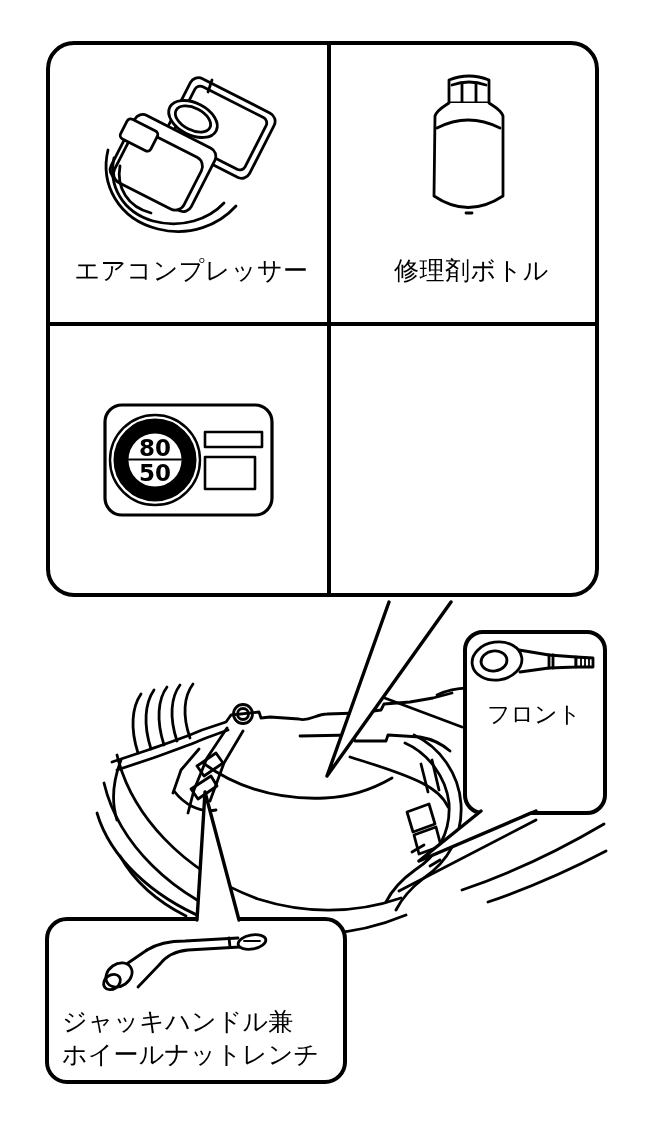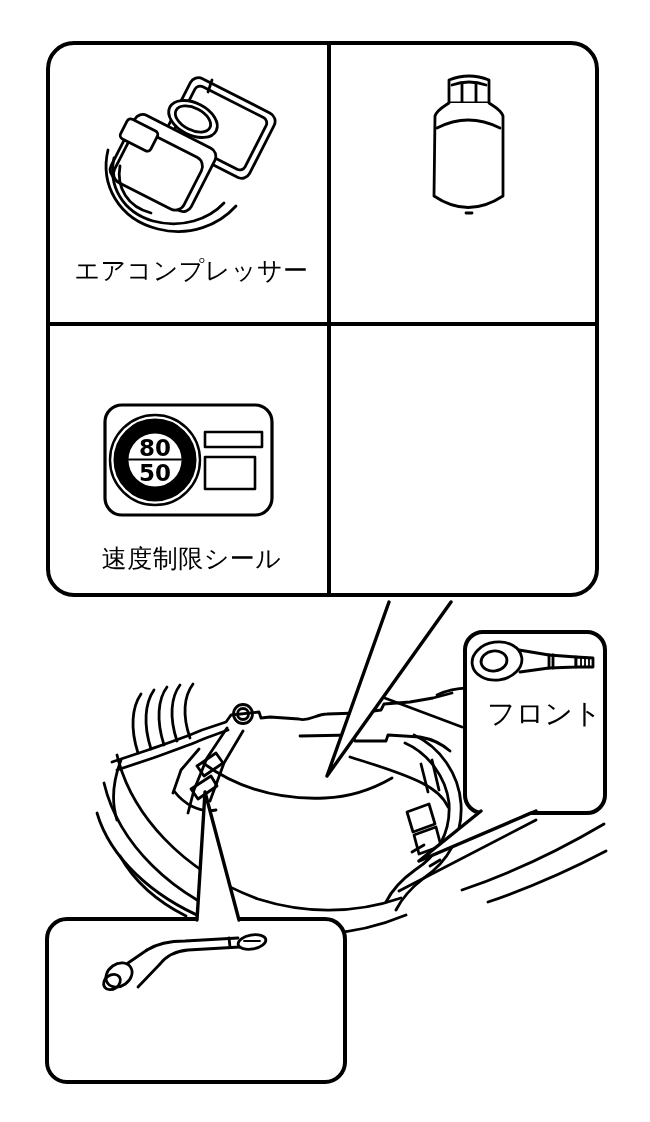--- a/index.html
+++ b/index.html
@@ -40,21 +40,21 @@
   .callout-box {
     position:absolute; background:#fff;
     border:4px solid #000; z-index:20;
   }
   .box-towhook {
     left:463px; top:630px; width:144px; height:185px;
     border-radius:20px;
   }
   .towhook-text {
     position:absolute; left:487px; top:698px;
-    font-size:28px; line-height:32px; z-index:35;
+    font-size:23px; line-height:32px; z-index:35;
   }
   .box-wrench {
     left:45px; top:917px; width:302px; height:167px;
     border-radius:22px;
   }
   .wrench-text {
     position:absolute; left:62px; top:1005px;
     font-size:25px; line-height:33px; letter-spacing:0.2px; z-index:35;
   }
 
@@ -127,28 +127,32 @@
         <path d="M430,866 L440,860"></path>
       </g>
     </g>
   </svg>
 
   <div class="grid-box">
     <div class="grid-divider-v"></div>
     <div class="grid-divider-h"></div>
   </div>
   <div class="cell-label lbl-tl">エアコンプレッサー</div>
-  <div class="cell-label lbl-bl">速度制限シール</div>
+  <div class="cell-label lbl-tr">修理剤ボトル</div>
 
   <div class="callout-box box-towhook"></div>
   <div class="towhook-text">
     <div>フロント</div>
   </div>
 
   <div class="callout-box box-wrench"></div>
+  <div class="wrench-text">
+    <div>ジャッキハンドル兼</div>
+    <div>ホイールナットレンチ</div>
+  </div>
 
   <svg class="layer z-items" viewBox="0 0 650 1122">
     <g fill="none" stroke="#000" stroke-width="2.8" stroke-linecap="round" stroke-linejoin="round">
 
       <g>
         <rect x="-47" y="-36" width="94" height="72" rx="9" fill="#fff" transform="translate(220,128) rotate(27)"></rect>
         <rect x="-40" y="-29" width="80" height="58" rx="6" transform="translate(220,128) rotate(27)"></rect>
         <path d="M212,80 L208,92"></path>
         <rect x="-45" y="-35" width="90" height="70" rx="9" fill="#fff" transform="translate(163,163) rotate(27)"></rect>
         <rect x="-39" y="-29" width="78" height="58" rx="10" fill="#fff" transform="translate(158,170) rotate(27)"></rect>

